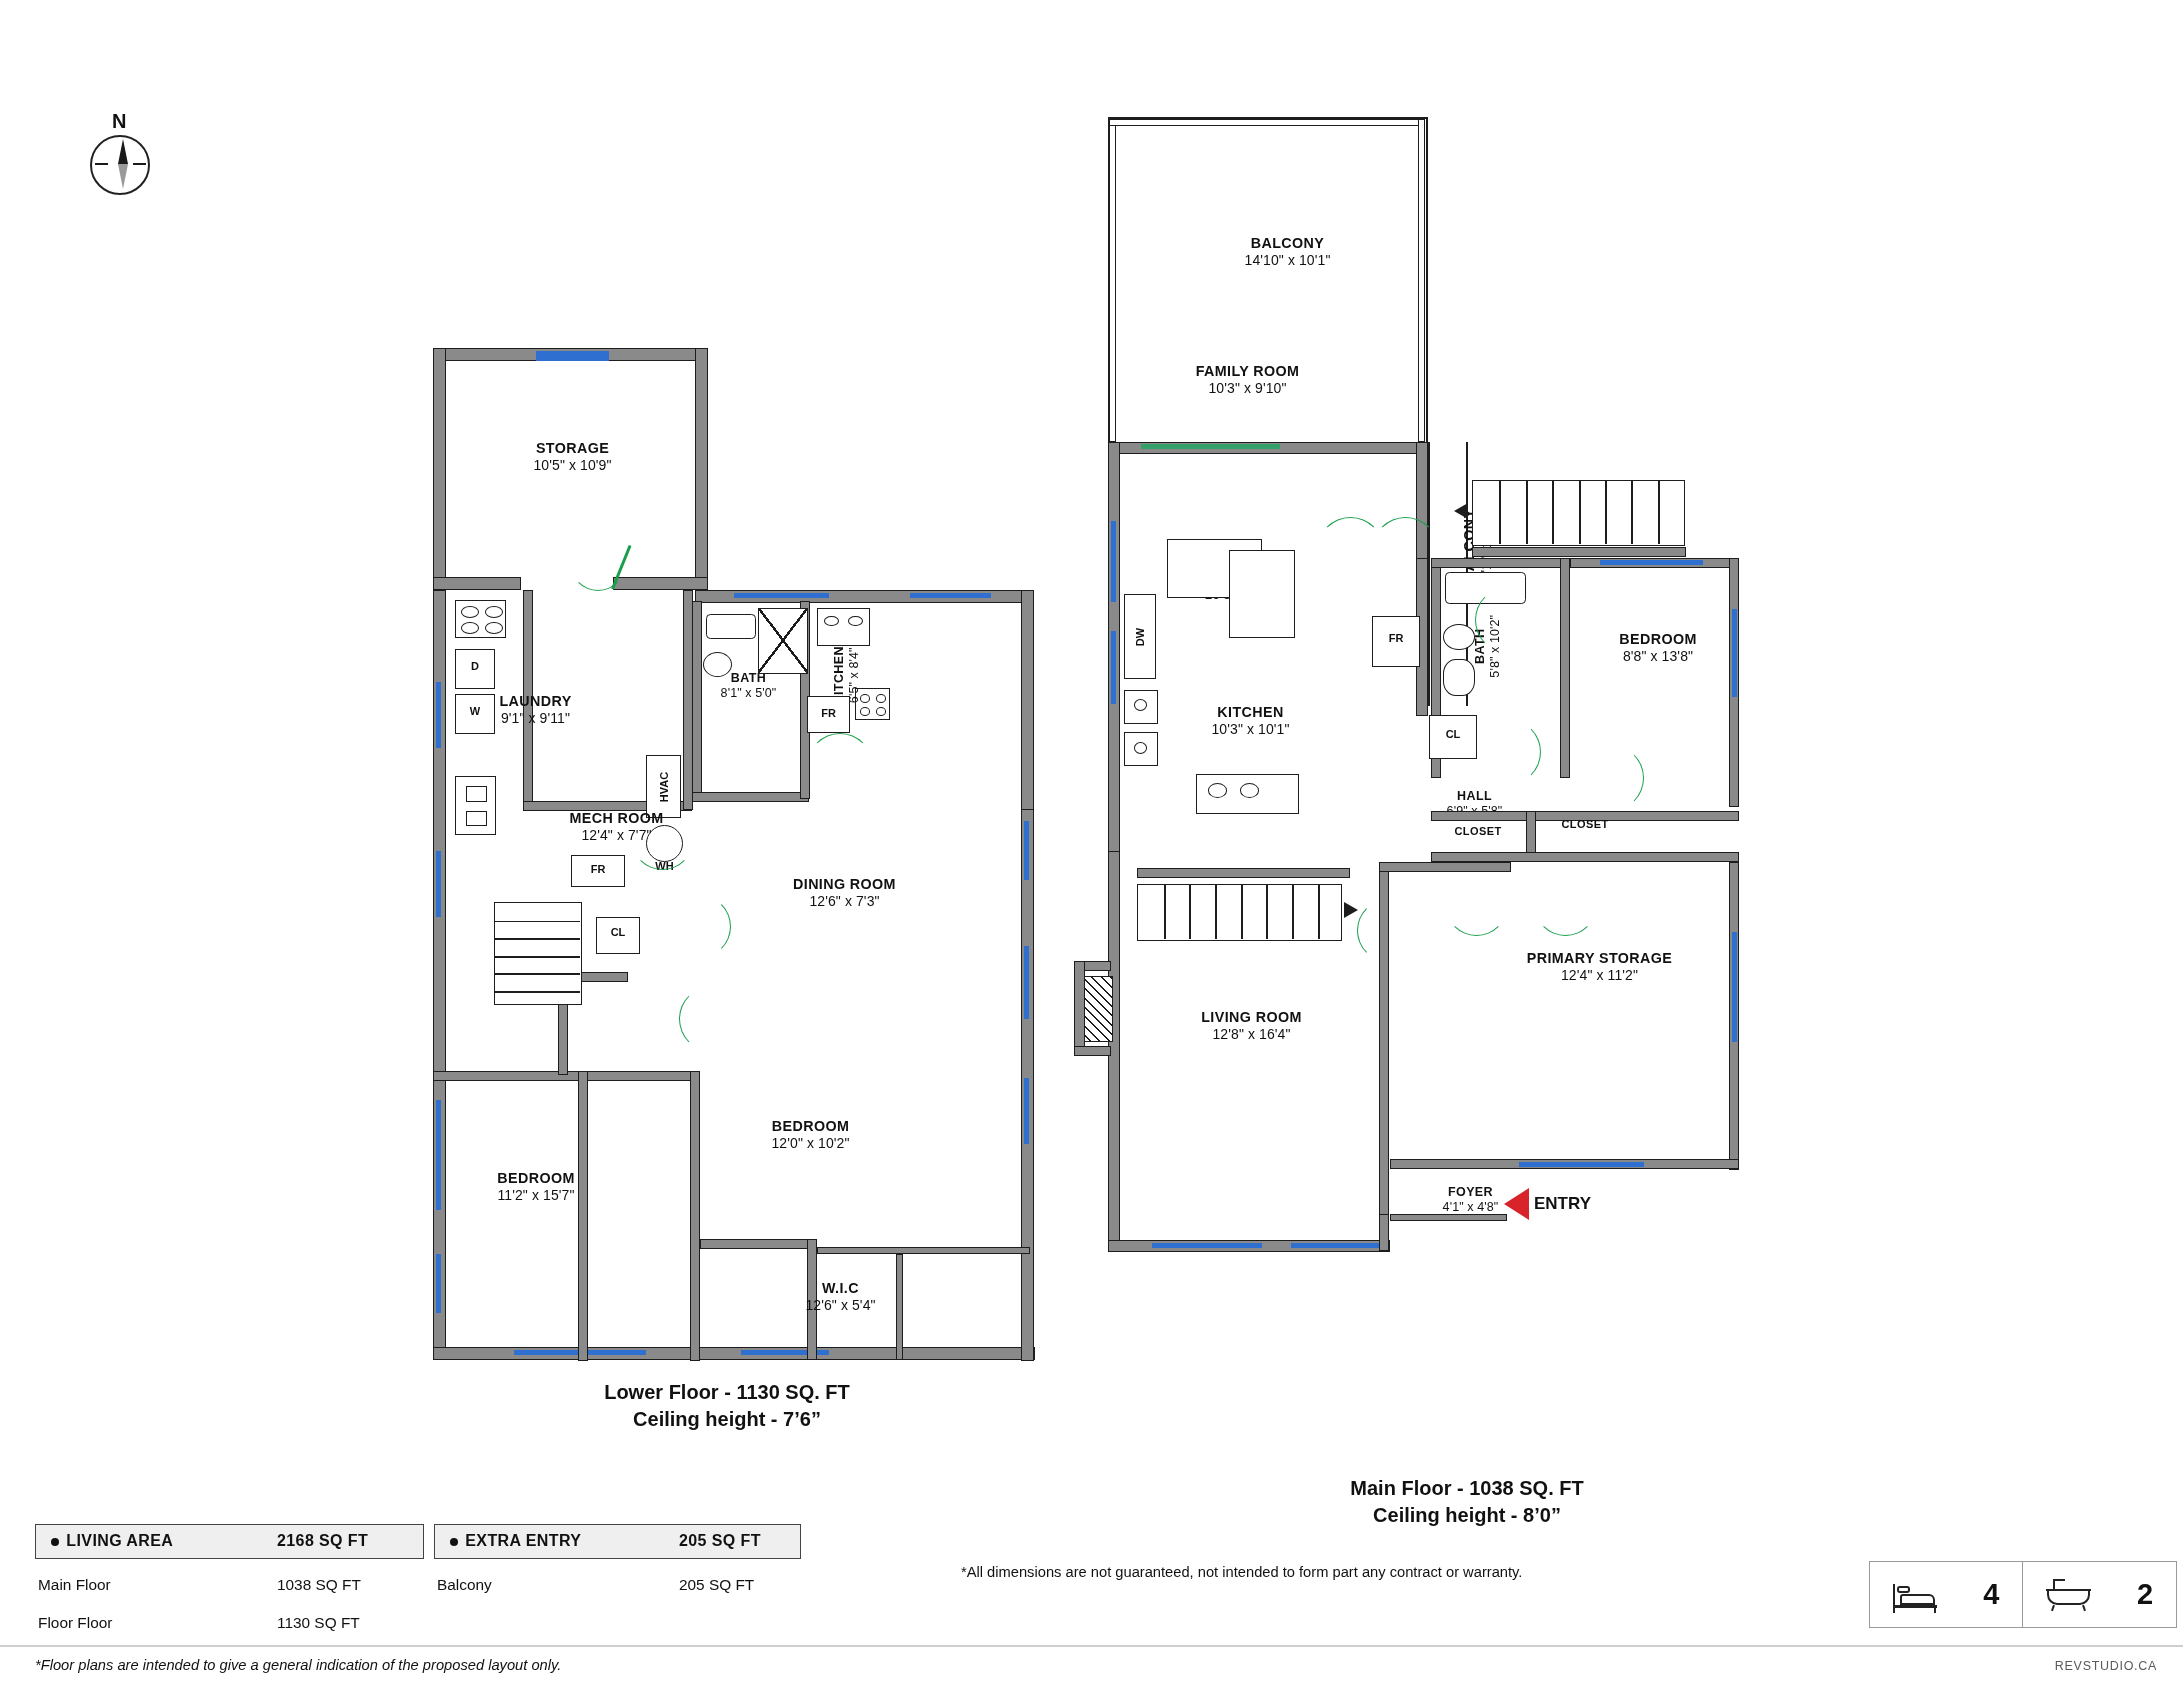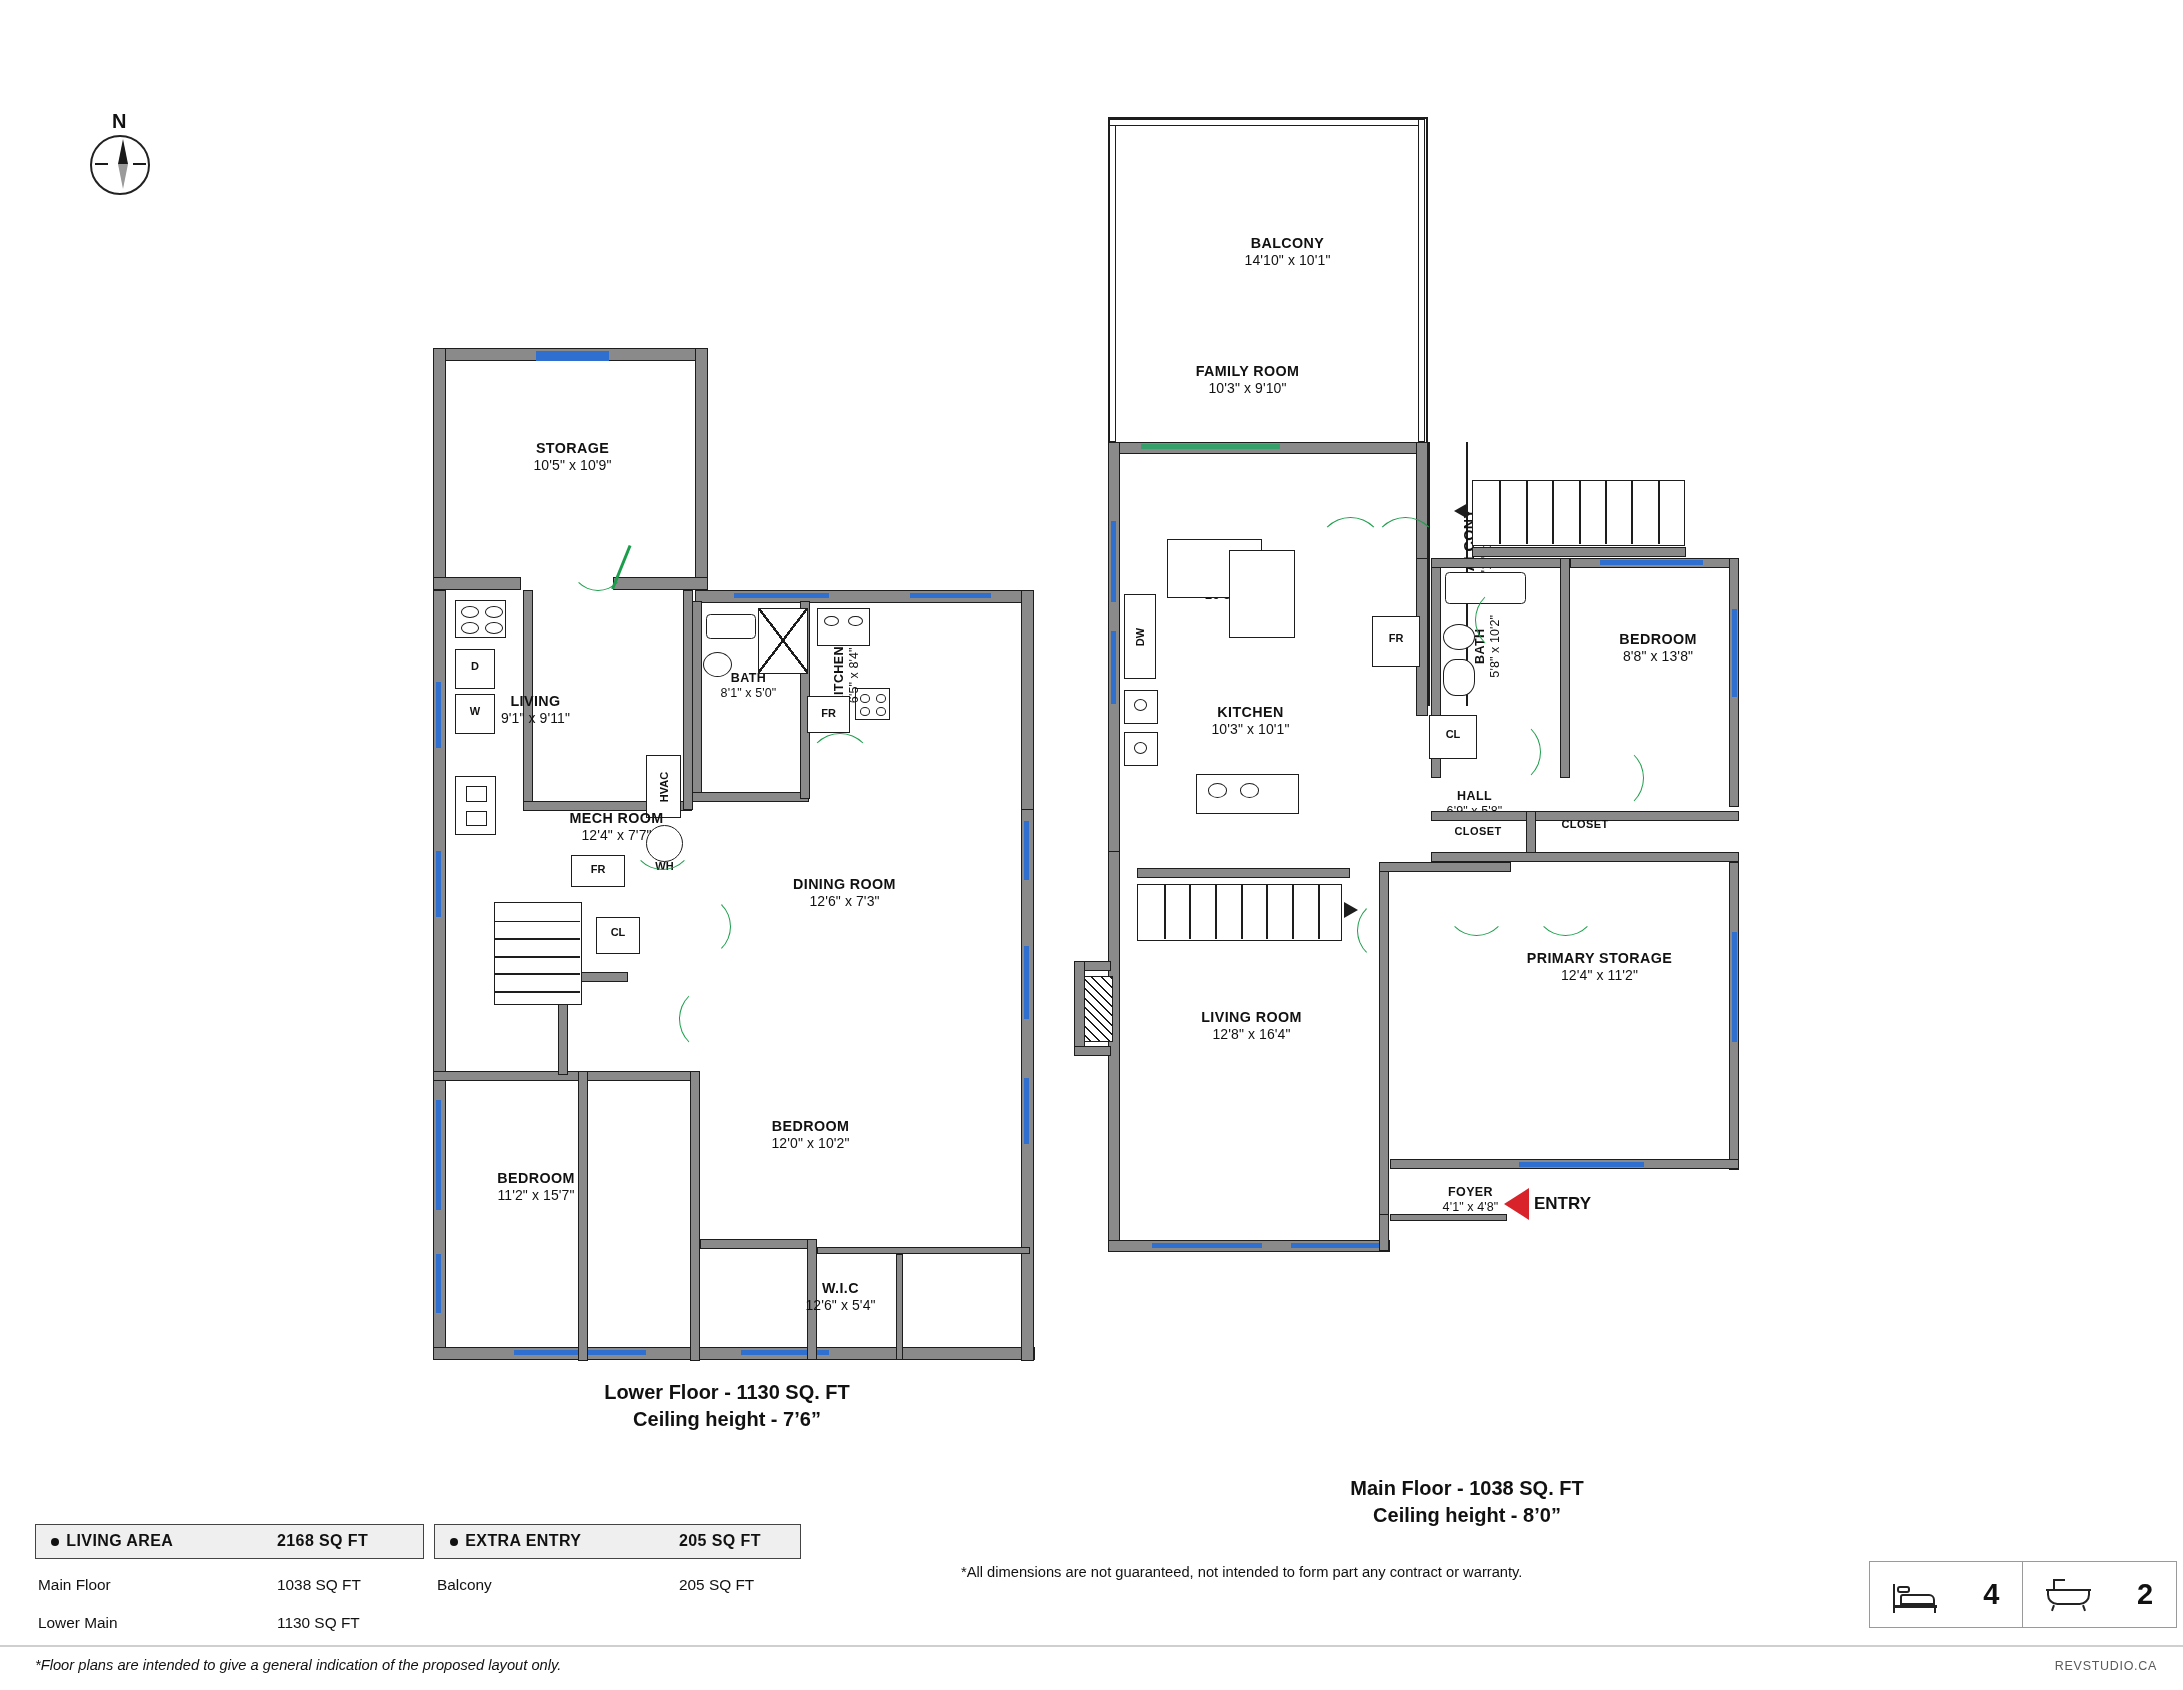--- a/index.html
+++ b/index.html
@@ -228,21 +228,21 @@
     <div class="fix" style="left:29px; top:312px; width:40px; height:40px;"></div>
     <div class="fixlabel" style="left:29px; top:323px; width:40px;">D</div>
     <div class="fix" style="left:29px; top:357px; width:40px; height:40px;"></div>
     <div class="fixlabel" style="left:29px; top:368px; width:40px;">W</div>
 
     <div class="fix" style="left:29px; top:439px; width:41px; height:59px;"></div>
     <div class="fix" style="left:40px; top:449px; width:20.5px; height:16px;"></div>
     <div class="fix" style="left:40px; top:474px; width:20.5px; height:14.7px;"></div>
 
     <div class="lbl" style="left:29px; top:356px; width:161px;">
-      <div class="nm">LIVING</div>
+      <div class="nm">LAUNDRY</div>
       <div class="dim">9'1" x 9'11"</div>
     </div>
 
     <div class="fix" style="left:280px; top:277px; width:50px; height:25px; border-radius:4.4px;"></div>
     <div class="fix" style="left:277px; top:315px; width:29px; height:25px; border-radius:50%;"></div>
     <div class="lbl small" style="left:253px; top:334px; width:139px;">
       <div class="nm">BATH</div>
       <div class="dim">8'1" x 5'0"</div>
     </div>
 
@@ -489,21 +489,21 @@
   </div>
 
   <div class="sumbox" style="left:35px; top:1524px; width:389px; height:35px; background:#efefef;"></div>
   <div class="sumhead" style="left:51px; top:1532px;">
     <span class="bullet"></span><span>LIVING AREA</span>
   </div>
   <div class="sumhead" style="left:277px; top:1532px;">2168 SQ FT</div>
 
   <div class="sumrow" style="left:38px; top:1576px;">Main Floor</div>
   <div class="sumrow" style="left:277px; top:1576px;">1038 SQ FT</div>
-  <div class="sumrow" style="left:38px; top:1614px;">Lower Main</div>
+  <div class="sumrow" style="left:38px; top:1614px;">Floor Floor</div>
   <div class="sumrow" style="left:277px; top:1614px;">1130 SQ FT</div>
 
   <div class="sumbox" style="left:434px; top:1524px; width:367px; height:35px; background:#efefef;"></div>
   <div class="sumhead" style="left:450px; top:1532px;">
     <span class="bullet"></span><span>EXTRA ENTRY</span>
   </div>
   <div class="sumhead" style="left:679px; top:1532px;">205 SQ FT</div>
   <div class="sumrow" style="left:437px; top:1576px;">Balcony</div>
   <div class="sumrow" style="left:679px; top:1576px;">205 SQ FT</div>
 

